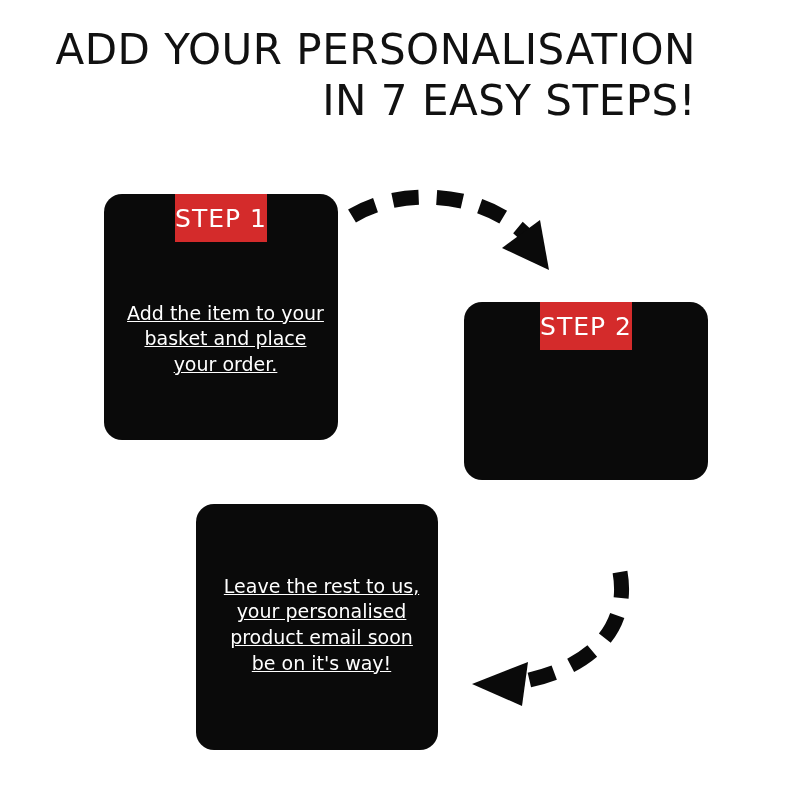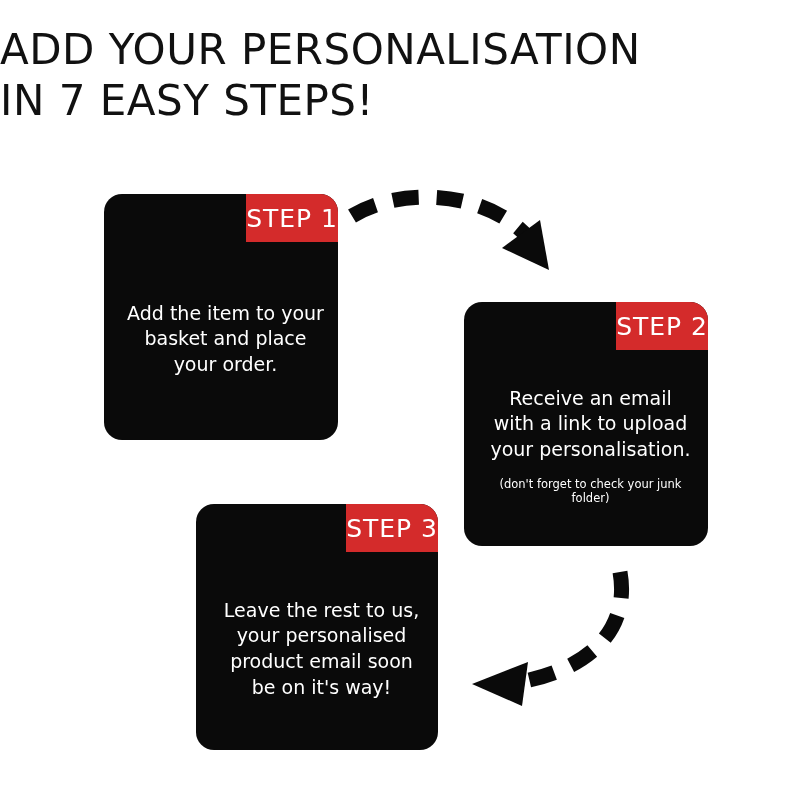--- a/index.html
+++ b/index.html
@@ -14,21 +14,21 @@
     font-family: "Liberation Sans", sans-serif;
     overflow: hidden;
   }
 
   
   .heading {
     position: absolute;
     top: 24px;
     left: 0;
     width: 696px;
-    text-align: left;
+    text-align: right;
     color: #111111;
     font-family: "DejaVu Sans", sans-serif;
     font-weight: 400;
     font-size: 42px;
     line-height: 1.22;
     letter-spacing: 0.5px;
   }
   .heading .line {
     display: block;
     white-space: nowrap;
@@ -36,21 +36,21 @@
 
   
   .card {
     position: absolute;
     background: #0a0a0a;
     border-radius: 18px;
     overflow: hidden;
     box-sizing: border-box;
     display: flex;
     flex-direction: column;
-    align-items: flex-end;
+    align-items: center;
   }
   .card-header {
     background: #d42b2b;
     color: #ffffff;
     text-align: center;
     font-family: "DejaVu Sans", sans-serif;
     font-size: 25px;
     letter-spacing: 1px;
     line-height: 1;
     padding: 12px 0 11px 0;
@@ -61,30 +61,31 @@
     flex-direction: column;
     align-items: center;
     justify-content: center;
     color: #ffffff;
     text-align: center;
     font-family: "DejaVu Sans", sans-serif;
     font-size: 19px;
     line-height: 1.35;
     padding: 10px 14px 14px 23px;
     box-sizing: border-box;
+    text-decoration: underline;
   }
   .card-note {
     margin-top: 14px;
     font-size: 11.5px;
     line-height: 1.3;
     color: #ffffff;
   }
 
   #card-1 { left: 104px; top: 194px;  width: 234px; height: 246px; }
-  #card-2 { left: 464px; top: 302px;  width: 244px; height: 244px; }
+  #card-2 { left: 464px; top: 302px;  width: 244px; height: 178px; }
   #card-3 { left: 196px; top: 504px;  width: 242px; height: 246px; }
 
   
   .arrow {
     position: absolute;
   }
   #arrow-1 { left: 344px; top: 186px; }
   #arrow-2 { left: 452px; top: 566px; }
 </style>
 </head>
@@ -97,28 +98,23 @@
 
 <div class="card" id="card-1">
   <div class="card-header">STEP 1</div>
   <div class="card-body">
     <span>Add the item to your basket and place your order.</span>
   </div>
 </div>
 
 <div class="card" id="card-2">
   <div class="card-header">STEP 2</div>
-  <div class="card-body">
-    <span>Receive an email with a link to upload your personalisation.</span>
-    <span class="card-note">(don't forget to check your junk folder)</span>
-  </div>
 </div>
 
 <div class="card" id="card-3">
-  <div class="card-header">STEP 3</div>
   <div class="card-body">
     <span>Leave the rest to us, your personalised product email soon be on it's way!</span>
   </div>
 </div>
 
 <div class="arrow" id="arrow-1">
   <svg width="240" height="120" viewBox="0 0 240 120" xmlns="http://www.w3.org/2000/svg">
     <path d="M8,30 C60,-2 150,6 190,58" fill="none" stroke="#0a0a0a" stroke-width="15" stroke-linecap="butt" stroke-dasharray="26 18"></path>
     <path d="M158,62 L205,84 L196,34 Z" fill="#0a0a0a"></path>
   </svg>

